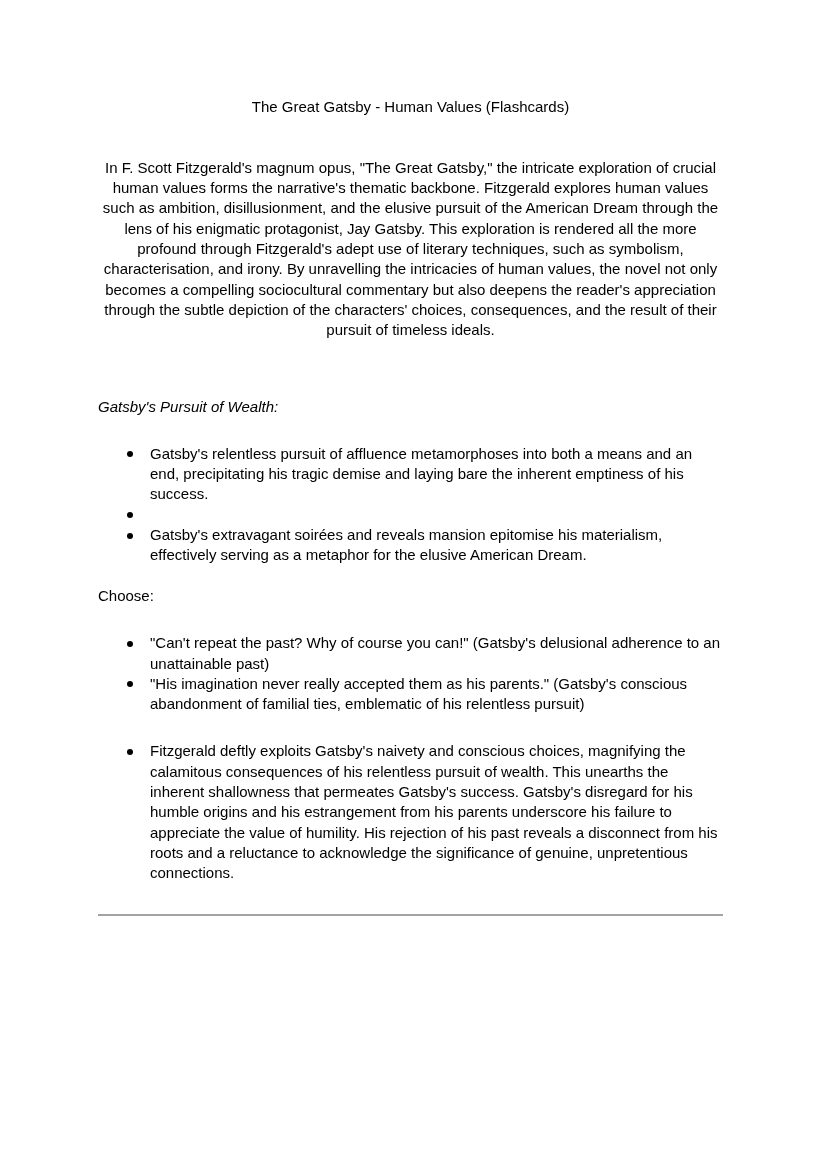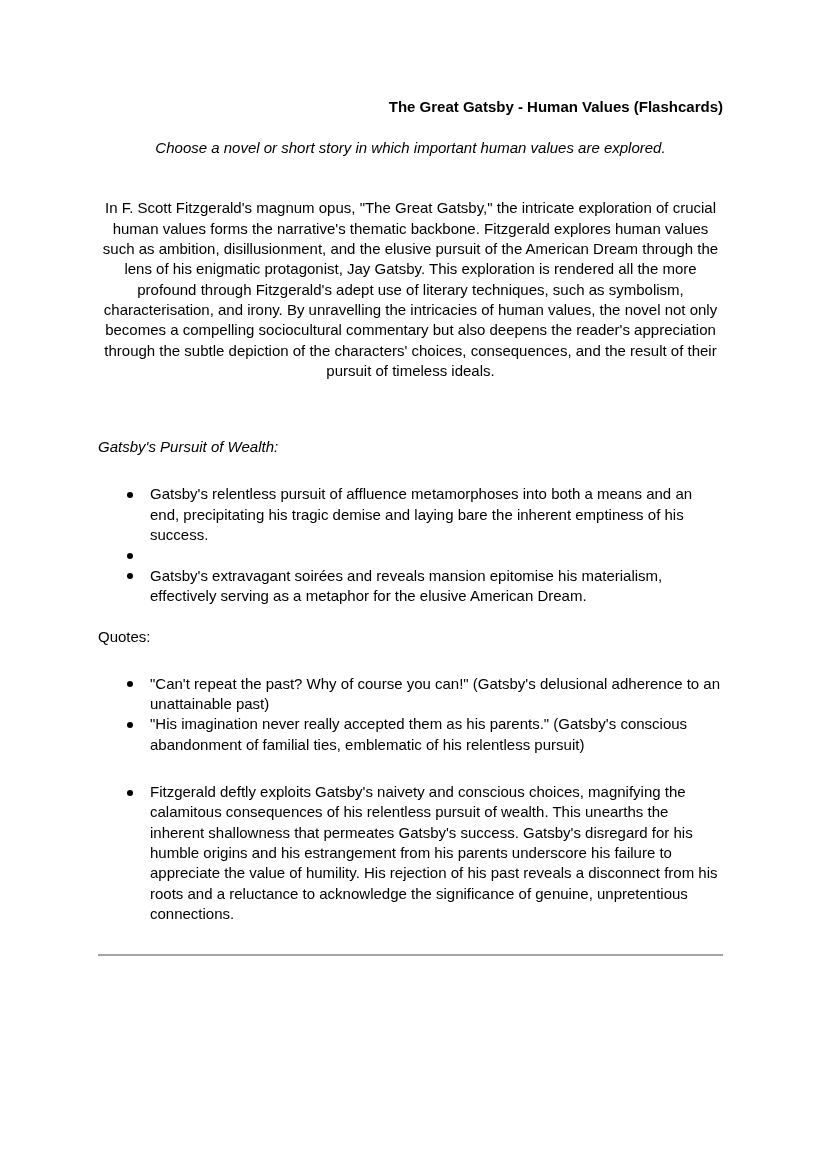--- a/index.html
+++ b/index.html
@@ -15,22 +15,22 @@
     overflow: hidden;
     font-family: "Liberation Sans", sans-serif;
     font-size: 15px;
     line-height: 20.3px;
     color: #000000;
   }
   .doc {
     padding: 97px 105px 0 98px; 
   }
   .doc-title {
-    text-align: right;
-    font-weight: bold;
+    text-align: center;
+    font-weight: normal;
   }
   .prompt-line-1 {
     margin-top: 20.3px;
     text-align: center;
     font-style: italic;
   }
   .prompt-line-2 {
     margin-top: 20.3px;
     text-align: center;
     font-style: italic;
@@ -74,34 +74,33 @@
   }
 </style>
 </head>
 <body>
 
 <div class="page">
   <div class="doc">
 
     <div class="doc-title">The Great Gatsby - Human Values (Flashcards)</div>
 
-    <div class="prompt-line-1">Choose a novel or short story in which important human values are explored.</div>
 
 
     <div class="intro-paragraph">In F. Scott Fitzgerald's magnum opus, "The Great Gatsby," the intricate exploration of crucial human values forms the narrative's thematic backbone. Fitzgerald explores human values such as ambition, disillusionment, and the elusive pursuit of the American Dream through the lens of his enigmatic protagonist, Jay Gatsby. This exploration is rendered all the more profound through Fitzgerald's adept use of literary techniques, such as symbolism, characterisation, and irony. By unravelling the intricacies of human values, the novel not only becomes a compelling sociocultural commentary but also deepens the reader's appreciation through the subtle depiction of the characters' choices, consequences, and the result of their pursuit of timeless ideals.</div>
 
     <div class="section-heading">Gatsby's Pursuit of Wealth:</div>
 
     <ul class="bullet-list">
       <li>Gatsby's relentless pursuit of affluence metamorphoses into both a means and an end, precipitating his tragic demise and laying bare the inherent emptiness of his success.</li>
       <li></li>
       <li>Gatsby's extravagant soirées and reveals mansion epitomise his materialism, effectively serving as a metaphor for the elusive American Dream.</li>
     </ul>
 
-    <div class="quotes-label">Quotes:</div>
+    <div class="quotes-label">Choose:</div>
 
     <ul class="bullet-list">
       <li>"Can't repeat the past? Why of course you can!" (Gatsby's delusional adherence to an unattainable past)</li>
       <li>"His imagination never really accepted them as his parents." (Gatsby's conscious abandonment of familial ties, emblematic of his relentless pursuit)</li>
     </ul>
 
     <ul class="bullet-list">
       <li>Fitzgerald deftly exploits Gatsby's naivety and conscious choices, magnifying the calamitous consequences of his relentless pursuit of wealth. This unearths the inherent shallowness that permeates Gatsby's success.  Gatsby's disregard for his humble origins and his estrangement from his parents underscore his failure to appreciate the value of humility. His rejection of his past reveals a disconnect from his roots and a reluctance to acknowledge the significance of genuine, unpretentious connections.</li>
     </ul>
 

